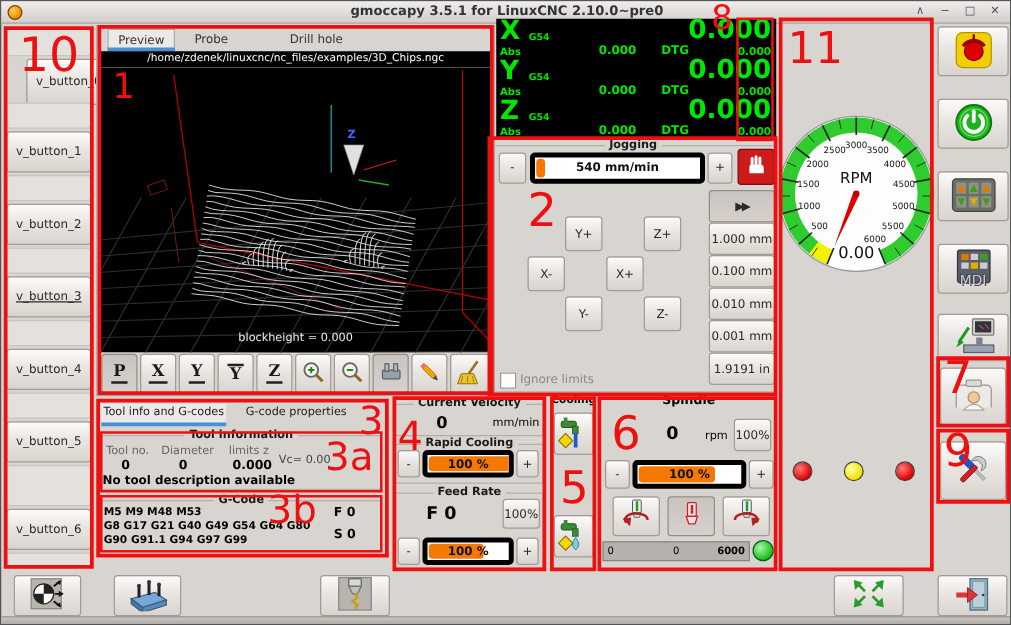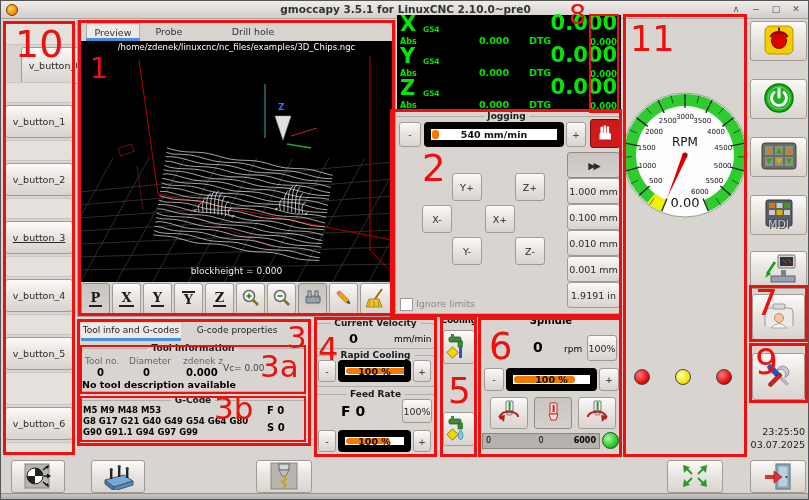--- a/index.html
+++ b/index.html
@@ -18,21 +18,21 @@
   .btn.pressed{background:linear-gradient(#c9c4bf,#d6d1cc);border-color:#948c84;}
   .gap{position:absolute;background:#e4e1dd;border:1px solid #c8c4c0;border-radius:3px;box-sizing:border-box;}
   
   .red-box{position:absolute;border:3px solid #ee1010;box-sizing:border-box;pointer-events:none;z-index:50;}
   .red-num{position:absolute;color:#ee1010;line-height:1;z-index:51;pointer-events:none;}
   
   .gframe{position:absolute;border:1px solid #b2aea9;border-radius:2px;box-sizing:border-box;}
   .gtitle{position:absolute;top:-6px;left:50%;transform:translateX(-50%);background:#d8d5d1;
     padding:0 4px;font-weight:bold;font-size:9px;white-space:nowrap;color:#1a1a1a;}
   
-  .slider{position:absolute;background:#fff;border:7px solid #000000;border-radius:4px;box-sizing:border-box;
+  .slider{position:absolute;background:#fff;border:4px solid #000000;border-radius:4px;box-sizing:border-box;
     display:flex;align-items:center;justify-content:center;font-size:9.5px;font-weight:bold;overflow:hidden;color:#111;}
   .slider .fill{position:absolute;left:1px;top:1px;bottom:1px;background:#f57900;border-radius:3px;}
   .slider .txt{position:relative;z-index:2;}
   
   #dro{position:absolute;left:396px;top:14px;width:224px;height:97px;background:#000;}
   .dro-row{position:absolute;left:0;width:224px;height:32px;}
   .g{color:#00e800;font-weight:bold;position:absolute;}
   
   #prevnb{position:absolute;left:76px;top:19px;width:319px;height:297px;background:#d8d5d1;border:1px solid #a8a4a0;box-sizing:border-box;}
   .ptab{position:absolute;top:2px;height:16px;font-size:9.5px;color:#333;display:flex;align-items:center;justify-content:center;}
@@ -289,21 +289,21 @@
 
   <div class="abs" style="left:80px;top:322px;width:100px;height:15px;font-size:9px;color:#222;text-align:center;line-height:15px;background:#eceae7;">Tool info and G-codes</div>
   <div class="tab-underline" style="left:80px;top:337px;width:100px;"></div>
   <div class="abs" style="left:190px;top:322px;width:92px;height:15px;font-size:9px;color:#222;text-align:center;line-height:15px;">G-code properties</div>
 
   <div class="gframe" style="left:80px;top:347px;width:224px;height:44px;">
     <span class="gtitle">Tool information</span>
   </div>
   <span class="abs" style="left:84px;top:355px;font-size:9px;color:#666;">Tool no.</span>
   <span class="abs" style="left:128px;top:355px;font-size:9px;color:#666;">Diameter</span>
-  <span class="abs" style="left:182px;top:355px;font-size:9px;color:#666;">zdenek z</span>
+  <span class="abs" style="left:182px;top:355px;font-size:9px;color:#666;">limits z</span>
   <span class="abs" style="left:96px;top:366px;font-size:10px;font-weight:bold;">0</span>
   <span class="abs" style="left:142px;top:366px;font-size:10px;font-weight:bold;">0</span>
   <span class="abs" style="left:185px;top:366px;font-size:10px;font-weight:bold;">0.000</span>
   <span class="abs" style="left:81px;top:378px;font-size:9.5px;font-weight:bold;">No tool description available</span>
   <span class="abs" style="left:222px;top:362px;font-size:9px;color:#444;">Vc= 0.00</span>
 
   <div class="gframe" style="left:80px;top:399px;width:224px;height:42px;">
     <span class="gtitle">G-Code</span>
   </div>
   <span class="abs" style="left:82px;top:404px;font-size:8.5px;font-weight:bold;">M5 M9 M48 M53</span>
@@ -529,24 +529,20 @@
         <rect x="3" y="15.4" width="14" height="5.2" rx="2.4" fill="#2255cc" stroke="#123a8a" stroke-width="0.6"></rect>
         <rect x="17" y="16.7" width="13" height="2.6" fill="#b8bcc4" stroke="#888" stroke-width="0.5"></rect>
       </g>
       <g transform="rotate(-45 18 18)">
         <rect x="4" y="16" width="17" height="4" rx="1.8" fill="#cc2222" stroke="#7a1010" stroke-width="0.6"></rect>
         <path d="M21 12.5 a6 6 0 1 1 0 11 l4 -2.6 v-5.8z" fill="#c8ccd4" stroke="#777" stroke-width="0.7"></path>
       </g>
         </svg></span>
   </div>
 
-  <div class="abs" style="left:740px;top:424px;width:64px;text-align:right;font-size:9.5px;color:#1a1a1a;line-height:13px;">
-    <div>23:25:50</div>
-    <div>03.07.2025</div>
-  </div>
 
   <div class="btn" style="left:10px;top:459px;width:54px;height:33px;">
     <span><svg width="30" height="28">
       <rect x="2" y="2" width="24" height="24" fill="#b8b4b0" stroke="#8a8682"></rect>
       <circle cx="12" cy="14" r="8" fill="#fff" stroke="#222"></circle>
       <path d="M12 6 a8 8 0 0 1 8 8 l-8 0z" fill="#222"></path>
       <path d="M12 22 a8 8 0 0 1 -8 -8 l8 0z" fill="#222"></path>
       <line x1="20" y1="8" x2="25" y2="4" stroke="#111" stroke-width="1.4"></line>
           <polygon points="26,3 22,5 25,7" fill="#111"></polygon>
       <line x1="21" y1="14" x2="27" y2="14" stroke="#111" stroke-width="1.4"></line>

